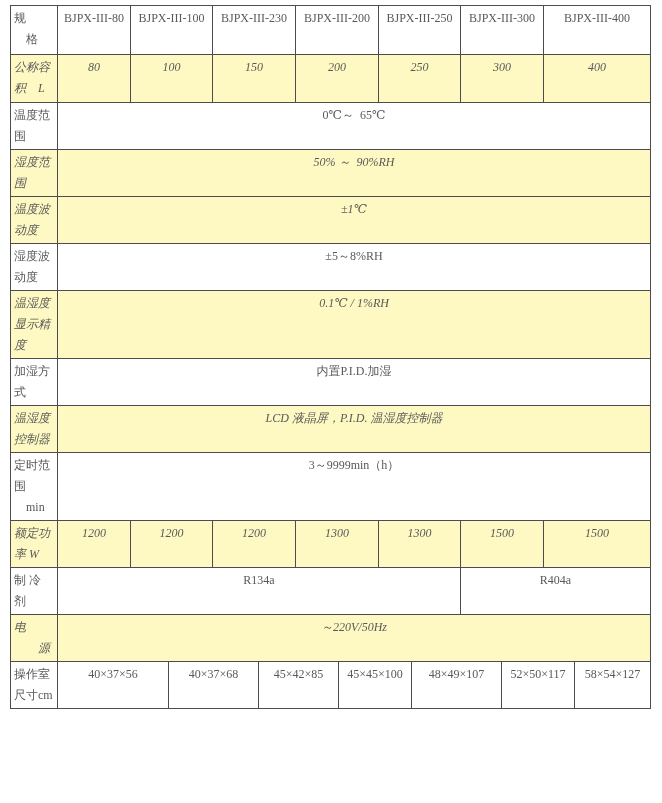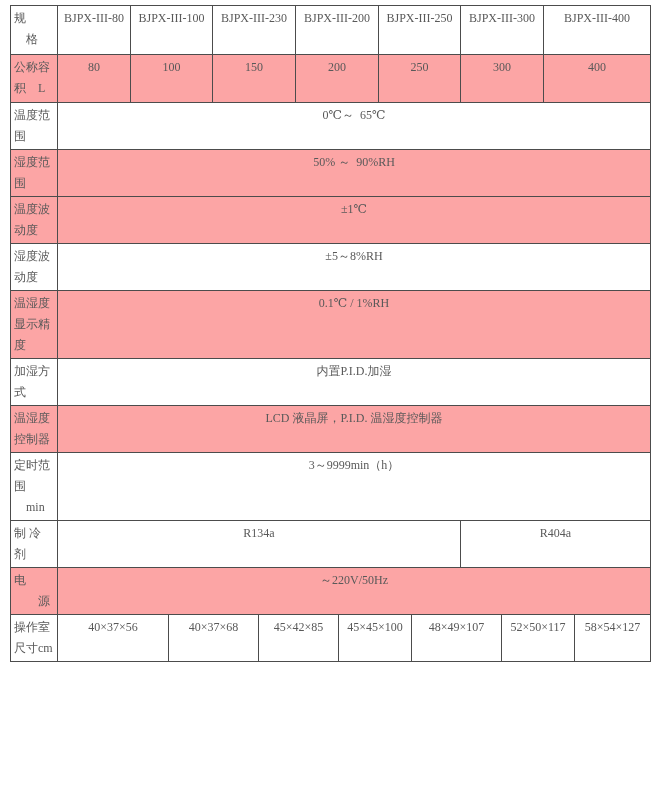--- a/index.html
+++ b/index.html
@@ -25,21 +25,21 @@
     border: 1px solid #4c4c4c;
     padding: 2px 3px;
     vertical-align: top;
     text-align: center;
     white-space: pre-wrap;
     overflow: hidden;
   }
   table.spec td.lbl {
     text-align: left;
   }
-  tr.shade td { background: #fca5a5; }
+  tr.shade td { background: #fef9c3; font-style: italic; }
   tr.plain td { background: #ffffff; }
   table.bottom { margin-top: -1px; }
 </style>
 </head>
 <body>
 
 <div class="page">
 
   <table class="spec top">
     <colgroup>
@@ -122,20 +122,31 @@
       <td colspan="7">LCD 液晶屏，P.I.D. 温湿度控制器</td>
     </tr>
 
     <tr class="plain" style="height:52px">
       <td class="lbl">定时范
 围
 　min</td>
       <td colspan="7">3～9999min（h）</td>
     </tr>
 
+    <tr class="shade" style="height:37px">
+      <td class="lbl">额定功
+率 W</td>
+      <td>1200</td>
+      <td>1200</td>
+      <td>1200</td>
+      <td>1300</td>
+      <td>1300</td>
+      <td>1500</td>
+      <td>1500</td>
+    </tr>
 
     <tr class="plain" style="height:38px">
       <td class="lbl">制 冷
 剂</td>
       <td colspan="5">R134a</td>
       <td colspan="2">R404a</td>
     </tr>
 
     <tr class="shade" style="height:37px">
       <td class="lbl">电

